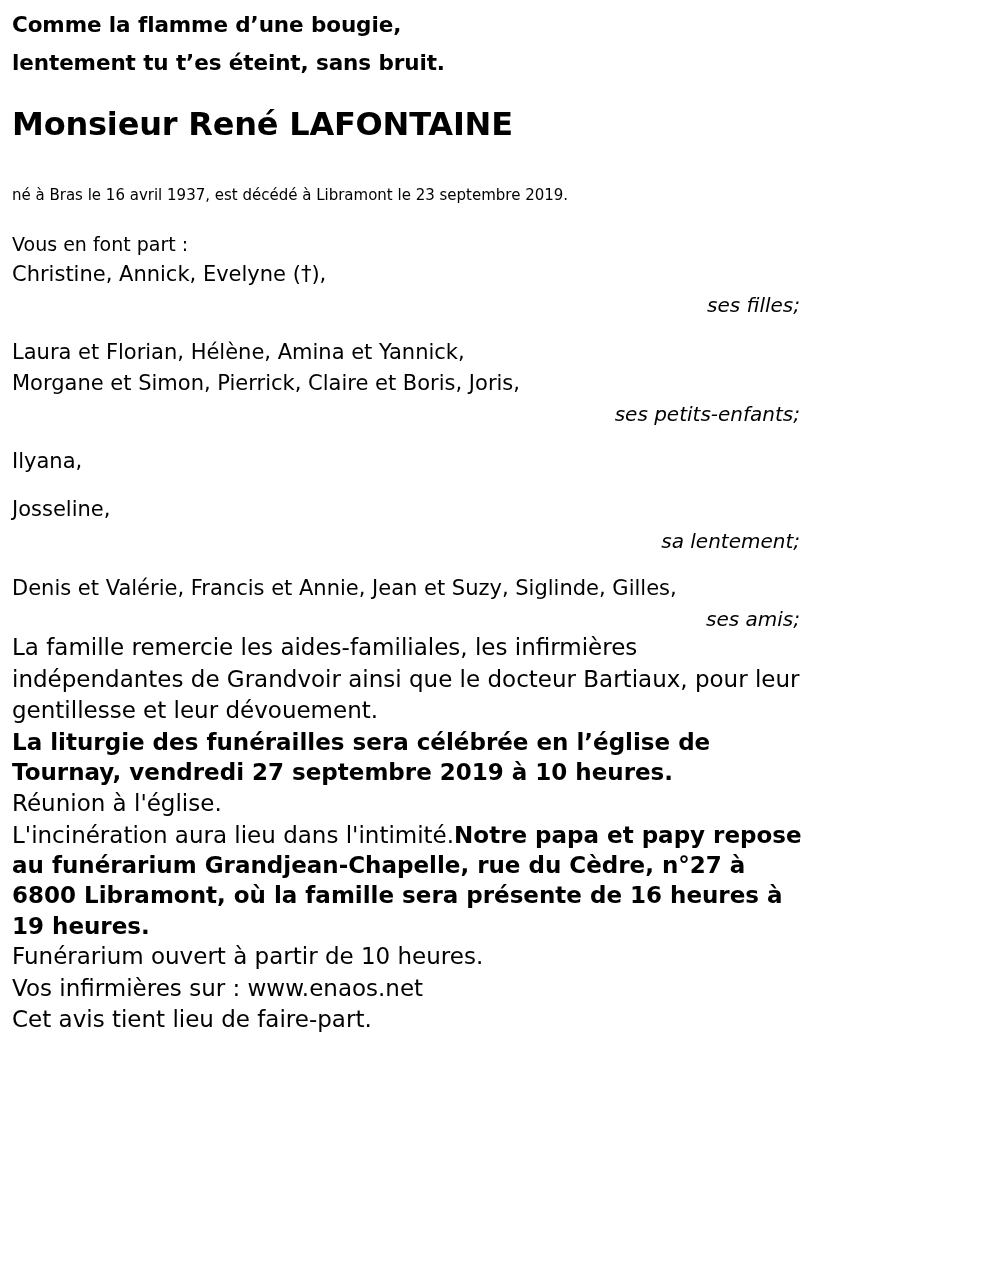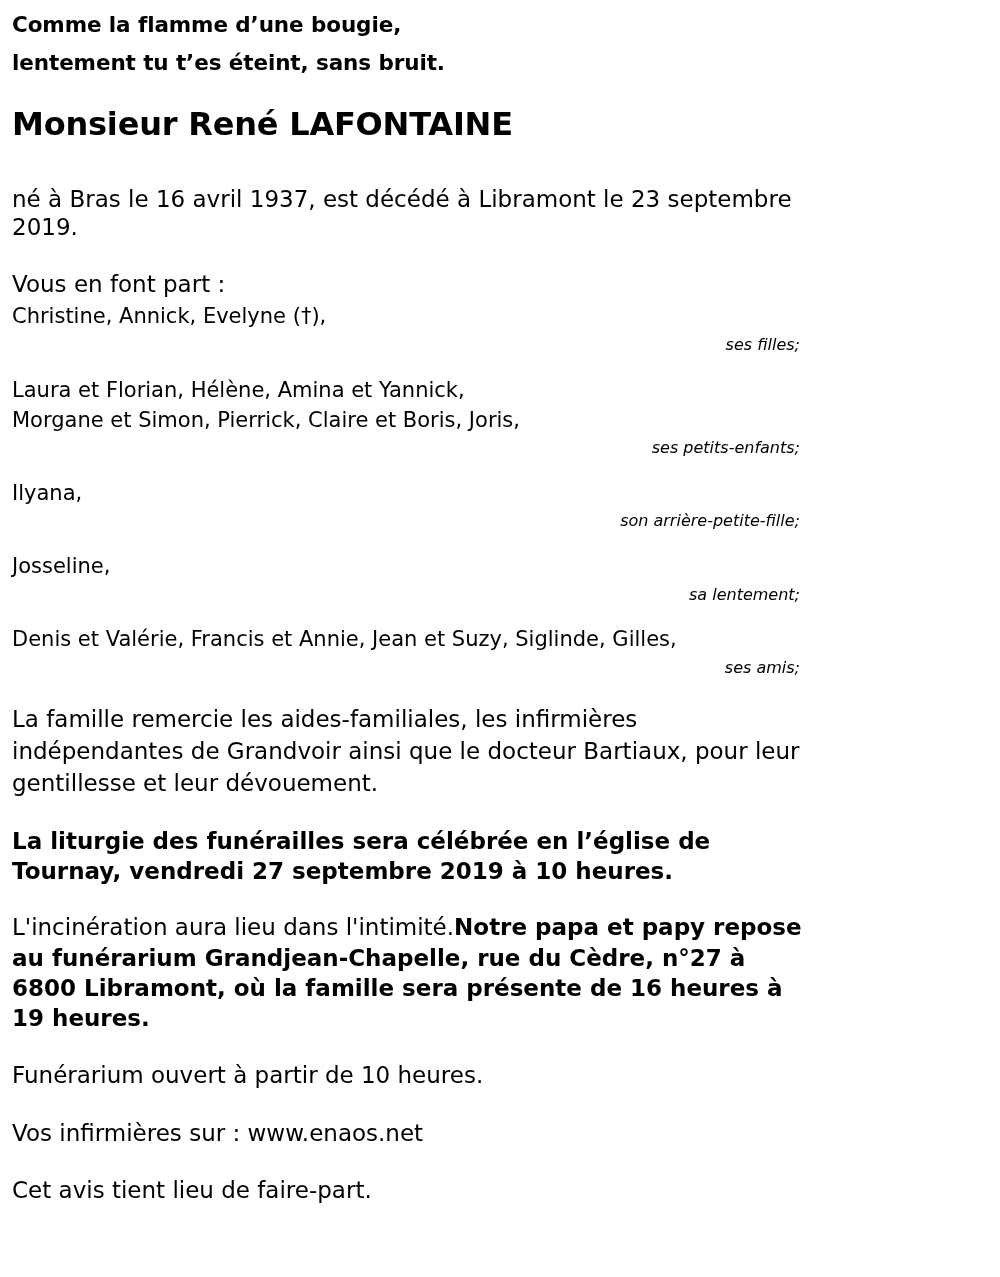--- a/index.html
+++ b/index.html
@@ -35,57 +35,56 @@
   }
   .deceased-name {
     font-size: 32px;
     font-weight: bold;
     letter-spacing: -0.2px;
     margin-top: 34px;
     margin-bottom: 16px;
     line-height: 1.1;
   }
   .lifeline {
-    font-size: 23px;
+    font-size: 15px;
     font-weight: normal;
     margin-top: 44px;
     line-height: 1.2;
   }
   .announce {
-    font-size: 23px;
+    font-size: 19px;
     margin-top: 28px;
     line-height: 1.35;
   }
   .family-block {
     margin-top: 0;
   }
   .fam-names {
     font-size: 21px;
     line-height: 1.35;
     margin-top: 20px;
   }
   .fam-names.tight {
     margin-top: 2px;
   }
   .fam-role {
-    font-size: 16px;
+    font-size: 20px;
     font-style: italic;
     text-align: right;
     line-height: 1.3;
     margin-top: 4px;
     padding-right: 10px;
   }
   .fam-role.wrap {
     width: 390px;
     margin-left: auto;
   }
   .para {
     font-size: 23px;
     line-height: 1.38;
-    margin-top: 26px;
   }
   .para.bold {
     font-weight: bold;
     line-height: 1.32;
   }
   .para.mixed {
     line-height: 1.32;
   }
   .para.mixed b {
     font-weight: bold;
@@ -113,34 +112,34 @@
     <div class="family-block">
 
       <div class="fam-names tight">Christine, Annick, Evelyne (†),</div>
       <div class="fam-role">ses filles;</div>
 
       <div class="fam-names">Laura et Florian, Hélène, Amina et Yannick,</div>
       <div class="fam-names tight">Morgane et Simon, Pierrick, Claire et Boris, Joris,</div>
       <div class="fam-role">ses petits-enfants;</div>
 
       <div class="fam-names">Ilyana,</div>
-      <div class="fam-role wrap">son arrière-petite-fille;</div>
 
       <div class="fam-names">Josseline,</div>
       <div class="fam-role">sa lentement;</div>
 
       <div class="fam-names">Denis et Valérie, Francis et Annie, Jean et Suzy, Siglinde, Gilles,</div>
       <div class="fam-role">ses amis;</div>
 
     </div>
 
     <div class="para">La famille remercie les aides-familiales, les infirmières indépendantes de Grandvoir ainsi que le docteur Bartiaux, pour leur gentillesse et leur dévouement.</div>
 
     <div class="para bold small-gap">La liturgie des funérailles sera célébrée en l’église de Tournay, vendredi 27 septembre 2019 à 10 heures.</div>
 
+    <div class="para small-gap">Réunion à l'église.</div>
 
     <div class="para mixed small-gap"><span>L'incinération aura lieu dans l'intimité.</span><b>Notre papa et papy repose au funérarium Grandjean-Chapelle, rue du Cèdre, n°27 à 6800 Libramont, où la famille sera présente de 16 heures à 19 heures.</b></div>
 
     <div class="para small-gap">Funérarium ouvert à partir de 10 heures.</div>
 
     <div class="para small-gap">Vos infirmières sur : www.enaos.net</div>
 
     <div class="para small-gap">Cet avis tient lieu de faire-part.</div>
 
   </div>

